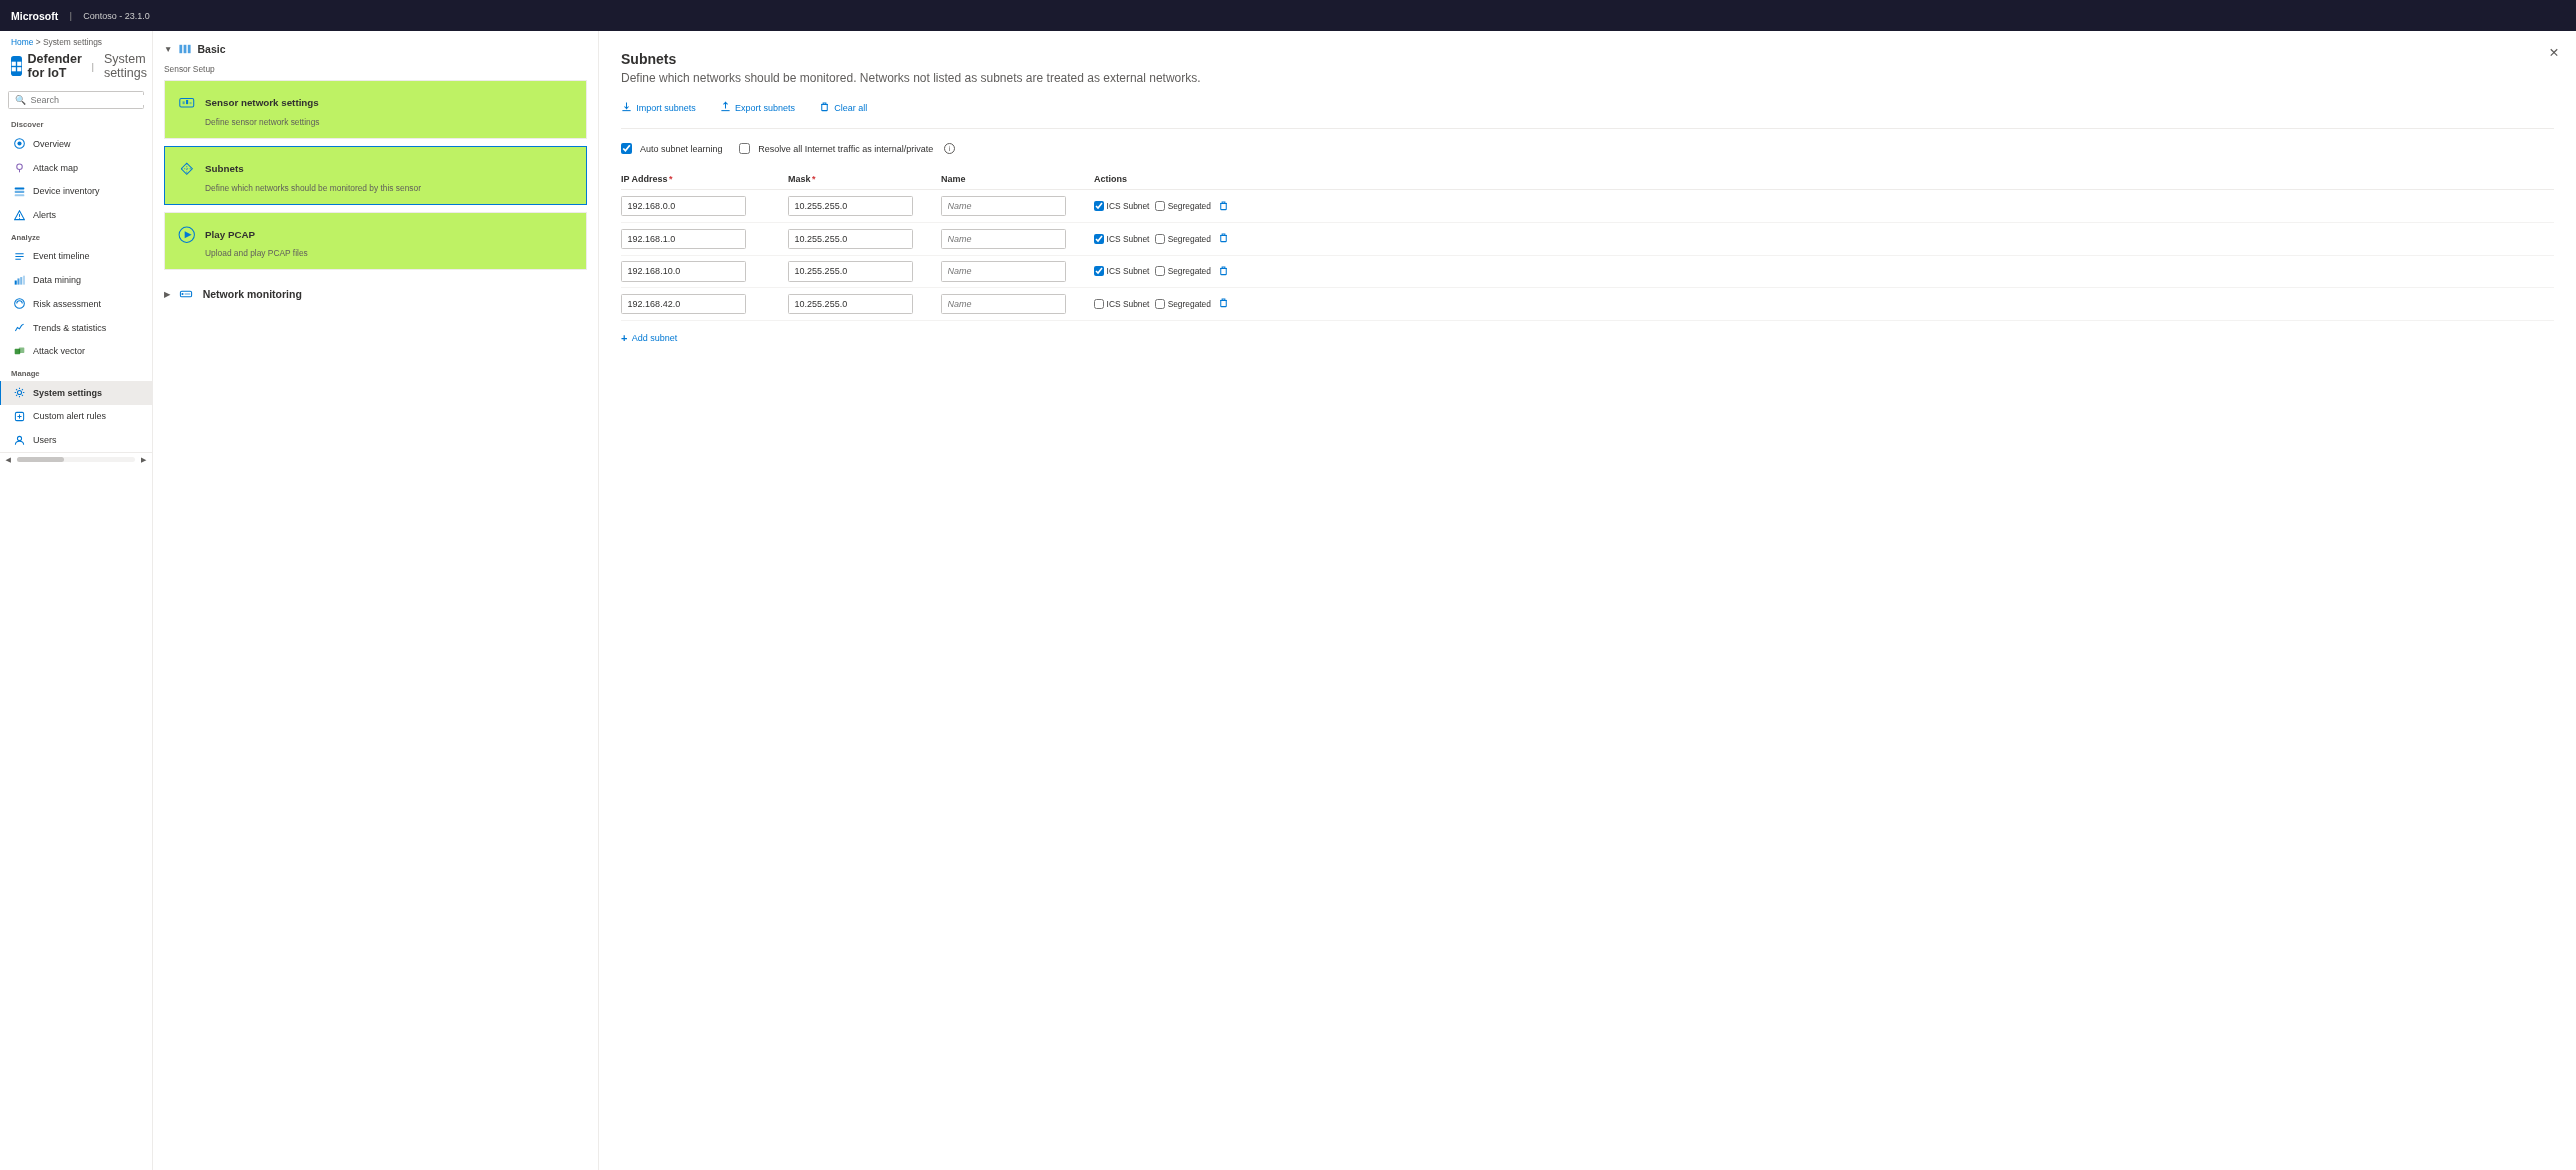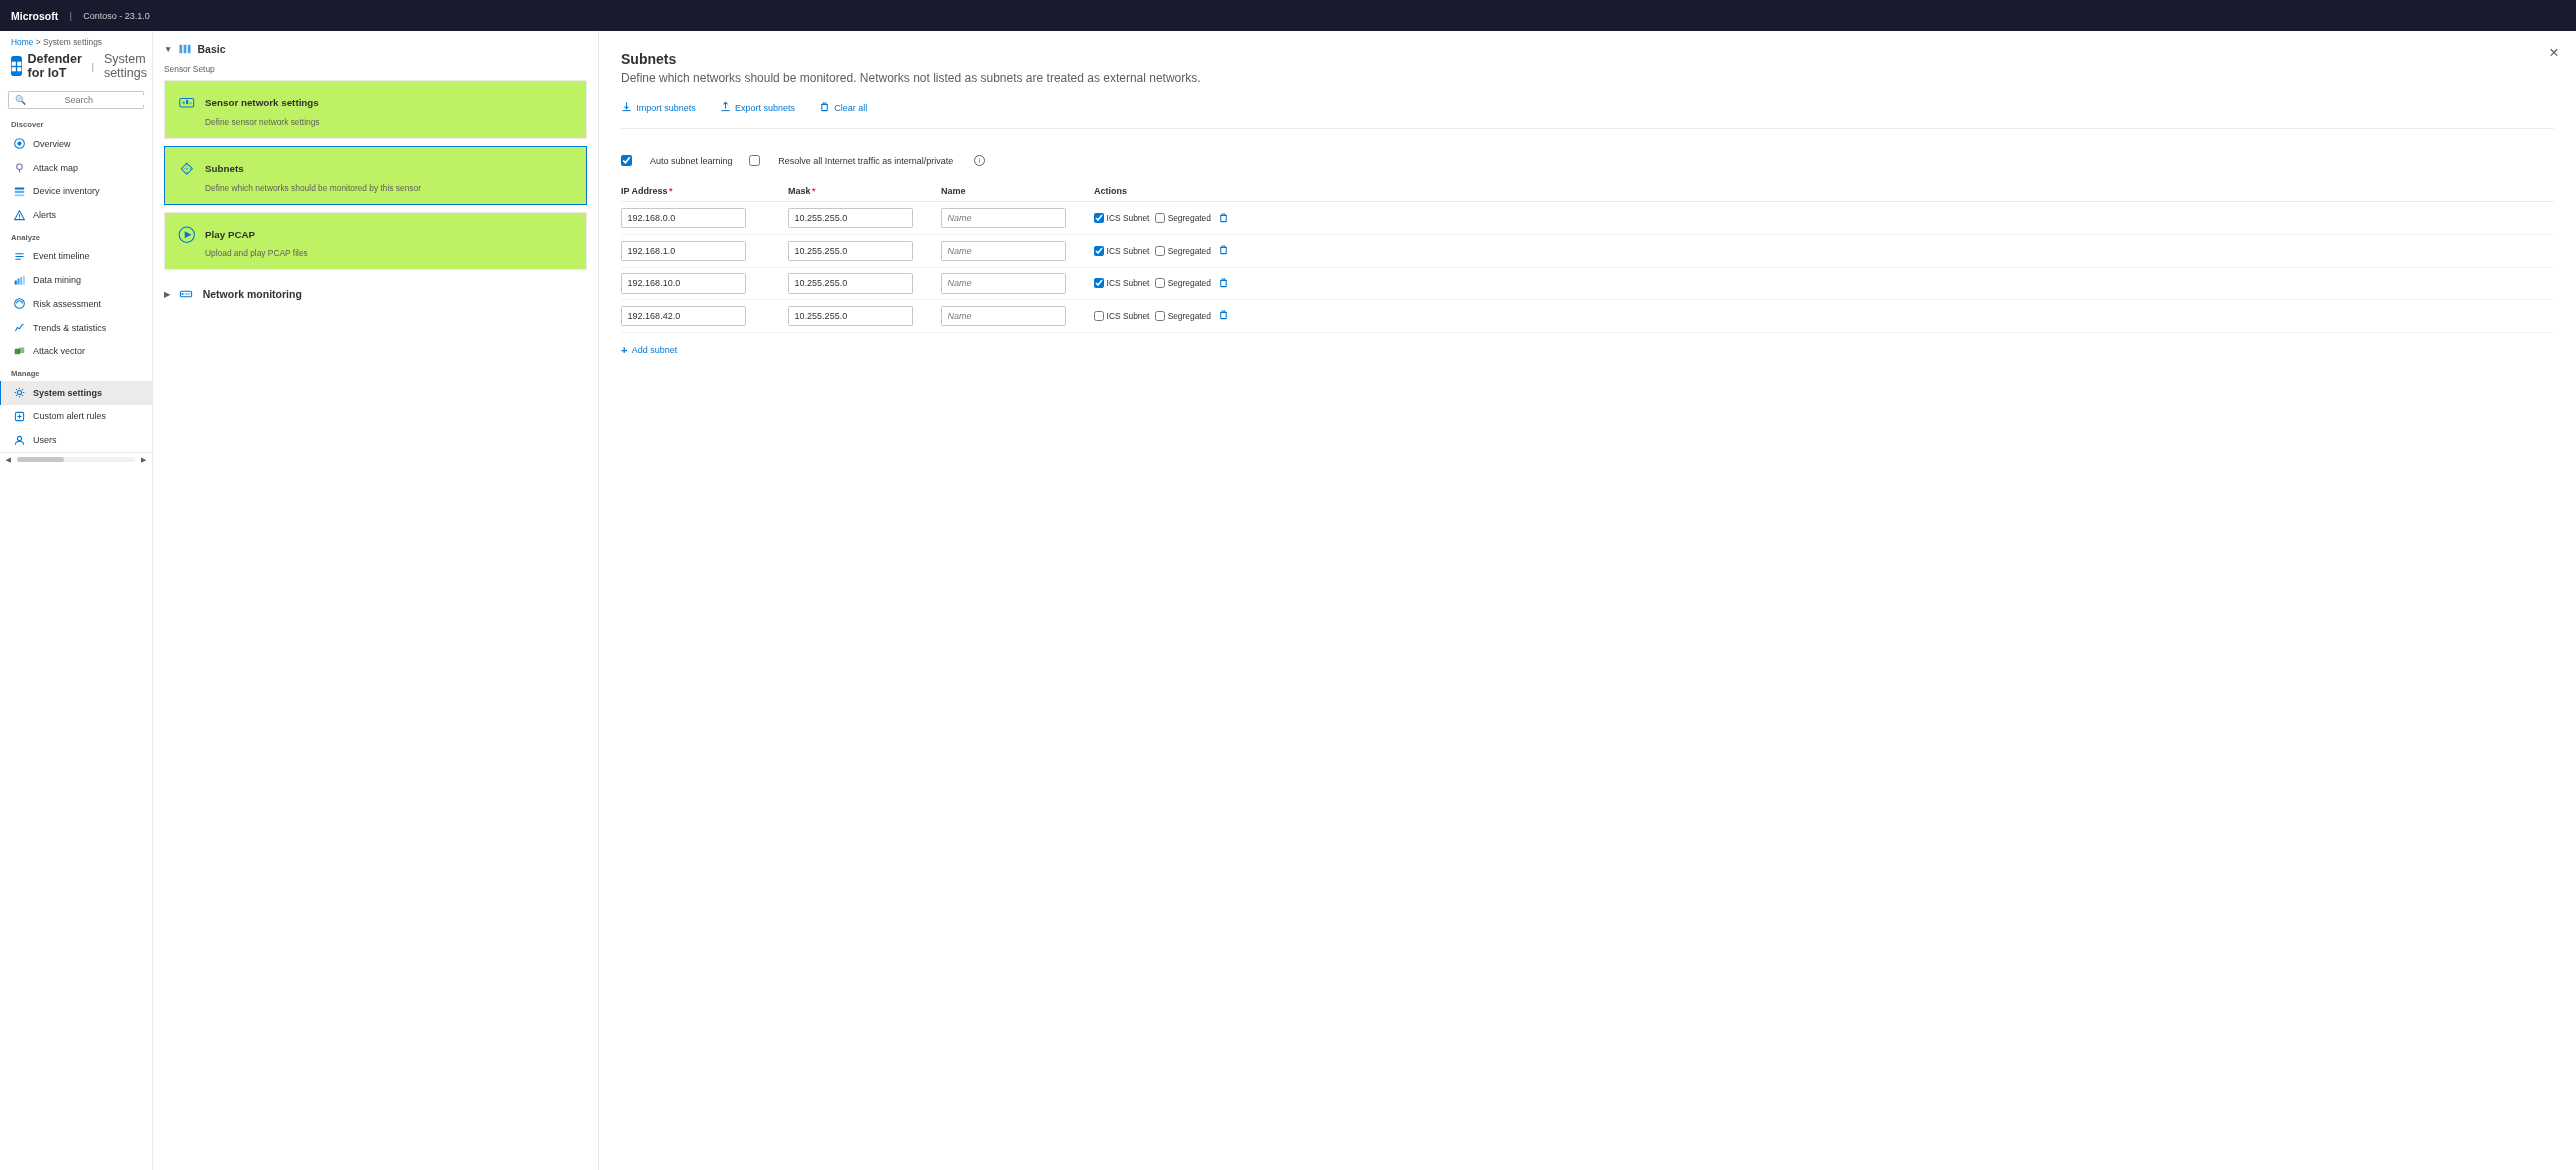--- a/index.html
+++ b/index.html
@@ -18,21 +18,21 @@
     .sidebar { width: 153px; background: white; border-right: 0.7px solid #edebe9; display: flex; flex-direction: column; flex-shrink: 0; overflow-y: auto; }
     .breadcrumb { font-size: 8.4px; color: #0078d4; padding: 5.6px 11px 0; }
     .breadcrumb span { color: #605e5c; }
     .page-title { display: flex; align-items: center; gap: 5.6px; padding: 5.6px 11px 8.4px; }
     .page-title-icon { width: 19.5px; height: 19.5px; background: #0078d4; border-radius: 2.8px; display: flex; align-items: center; justify-content: center; color: white; font-size: 9.8px; }
     .page-title-text { font-size: 12.5px; font-weight: 600; color: #323130; }
     .page-title-divider { color: #a19f9d; margin: 0 4.2px; }
     .page-title-sub { font-size: 12.5px; color: #605e5c; }
 
     .search-box { margin: 2.8px 8.4px 5.6px; display: flex; align-items: center; border: 0.7px solid #c8c6c4; border-radius: 1.4px; padding: 2.8px 5.6px; gap: 4.2px; background: white; }
-    .search-box input { border: none; outline: none; font-size: 9px; flex: 1; color: #323130; margin-left: 34px; }
+    .search-box input { border: none; outline: none; font-size: 9px; flex: 1; color: #323130; }
     .search-icon { color: #605e5c; font-size: 9px; }
 
     .nav-section-label { font-size: 7.7px; font-weight: 600; color: #605e5c; padding: 5.6px 11px 2.8px; text-transform: none; }
     .nav-item { display: flex; align-items: center; gap: 7px; padding: 4.9px 11px; cursor: pointer; color: #323130; font-size: 9px; border-left: 1.4px solid transparent; }
     .nav-item.active { background: #edebe9; border-left-color: #0078d4; font-weight: 600; }
     .nav-item-icon { width: 14px; height: 14px; display: flex; align-items: center; justify-content: center; flex-shrink: 0; }
 
     
     .settings-panel { width: 446px; background: white; border-right: 0.7px solid #edebe9; overflow-y: auto; flex-shrink: 0; padding: 11px; }
     .settings-section { margin-bottom: 11px; }
@@ -53,21 +53,21 @@
     
     .subnets-panel { flex: 1; background: white; overflow-y: auto; padding: 19.5px 22px; position: relative; }
     .panel-title { font-size: 14px; font-weight: 600; color: #323130; margin-bottom: 4.2px; }
     .panel-desc { font-size: 12px; color: #605e5c; margin-bottom: 14px; }
     .close-btn { position: absolute; top: 14px; right: 16.7px; background: none; border: none; cursor: pointer; font-size: 12.5px; color: #605e5c; }
 
     .toolbar { display: flex; align-items: center; gap: 24px; margin-bottom: 14px; padding-bottom: 11px; border-bottom: 0.7px solid #edebe9; }
     .toolbar-btn { display: flex; align-items: center; gap: 4.2px; background: none; border: none; cursor: pointer; color: #0078d4; font-size: 9px; font-family: inherit; padding: 2.8px 0; }
 
     .options-row { display: flex; align-items: center; gap: 16.7px; margin-bottom: 14px; }
-    .checkbox-label { display: flex; align-items: center; gap: 18px; font-size: 9px; color: #323130; cursor: pointer; margin-top: 12px; }
+    .checkbox-label { display: flex; align-items: center; gap: 8px; font-size: 9px; color: #323130; cursor: pointer; }
     .checkbox-label input[type="checkbox"] { width: 11px; height: 11px; accent-color: #0078d4; }
     .info-icon { width: 11px; height: 11px; border-radius: 50%; border: 0.7px solid #605e5c; display: inline-flex; align-items: center; justify-content: center; font-size: 7px; color: #605e5c; cursor: pointer; margin-left: 2.8px; }
 
     .table-header { display: grid; grid-template-columns: 167px 153px 153px 139px; gap: 0; padding: 5.6px 0; border-bottom: 0.7px solid #edebe9; }
     .table-header-cell { font-size: 9px; font-weight: 600; color: #323130; }
     .required { color: #d13438; margin-left: 1.4px; }
 
     .table-row { display: grid; grid-template-columns: 167px 153px 153px 139px; gap: 0; padding: 5.6px 0; align-items: center; border-bottom: 0.7px solid #f3f2f1; }
     .table-input { border: 0.7px solid #c8c6c4; border-radius: 1.4px; padding: 4.2px 5.6px; font-size: 9px; width: 125px; color: #323130; outline: none; }
     .name-input { border: 0.7px solid #c8c6c4; border-radius: 1.4px; padding: 4.2px 5.6px; font-size: 9px; width: 125px; color: #a19f9d; font-style: italic; outline: none; background: white; }

